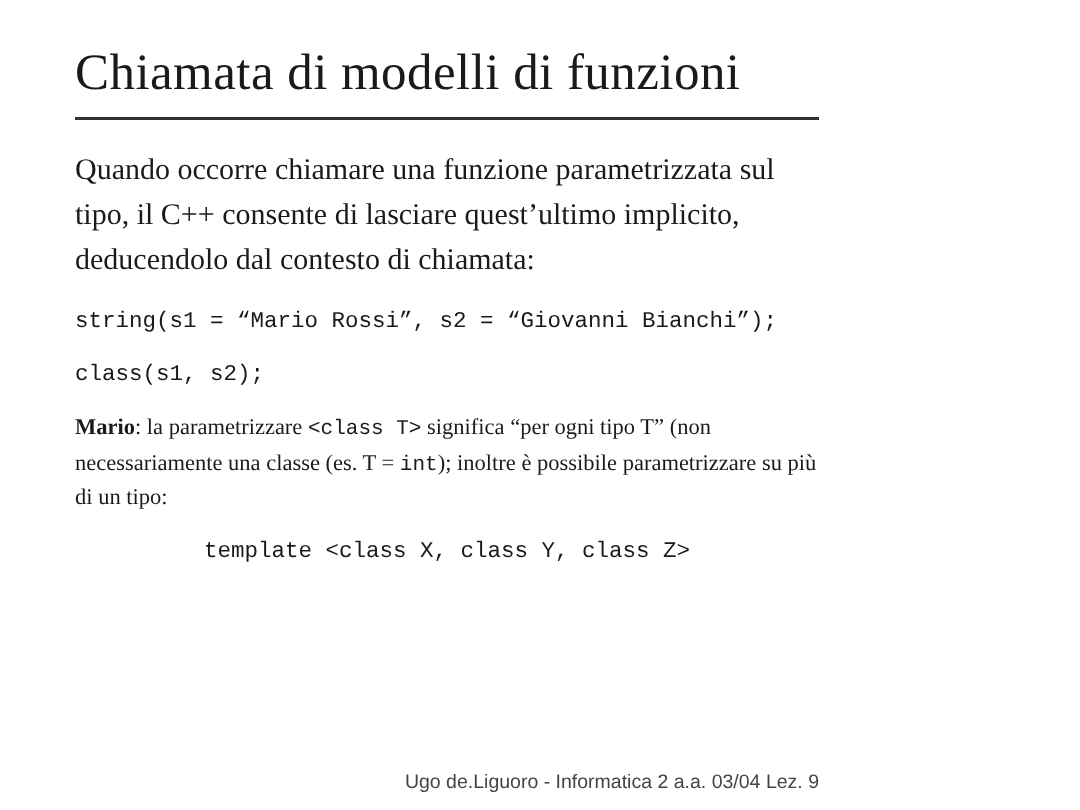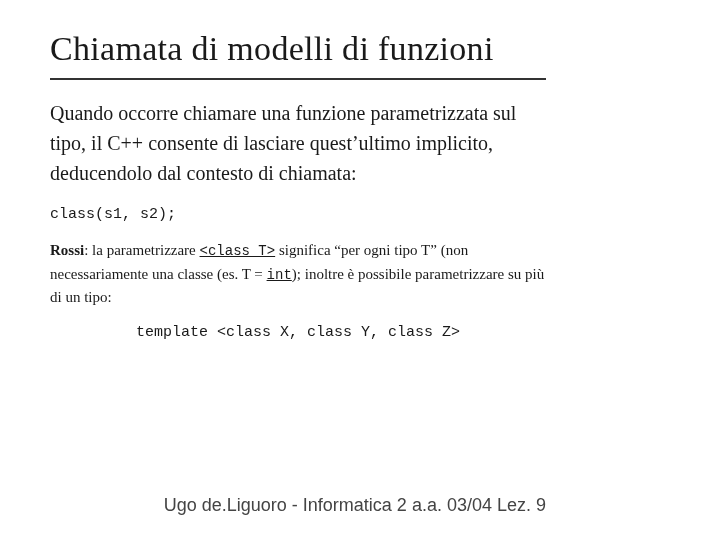--- a/index.html
+++ b/index.html
@@ -59,61 +59,63 @@
       margin-bottom: 14px;
     }
 
     .note-section .bold {
       font-weight: bold;
     }
 
     .code-inline {
       font-family: 'Courier New', Courier, monospace;
       font-size: 14px;
-      text-decoration: underline;
     }
 
     .template-block {
       font-family: 'Courier New', Courier, monospace;
       font-size: 15px;
       color: #1a1a1a;
       text-align: center;
       margin-bottom: 10px;
       margin-top: 4px;
     }
 
     .footer {
       position: absolute;
-      bottom: 24px;
+      bottom: 12px;
       right: 50px;
-      font-size: 18px;
+      font-size: 13px;
       color: #444;
       font-family: Arial, Helvetica, sans-serif;
       margin-left: 48px;
     }
   </style>
 </head>
 <body>
 
 <div class="slide">
 
   <h1 class="title">Chiamata di  modelli di funzioni</h1>
 
   <hr class="divider">
 
   <p class="body-text">Quando occorre chiamare una funzione parametrizzata sul tipo, il C++ consente di lasciare quest’ultimo implicito, deducendolo dal contesto di chiamata:</p>
 
 
 
+  <div class="code-block">
+    <span>string(s1 = “Mario Rossi”, s2 = “Giovanni Bianchi”);</span>
+  </div>
 
   <div class="code-block">
     <span>class(s1, s2);</span>
   </div>
 
   <div class="note-section">
-    <span class="bold">Rossi</span><span>: la parametrizzare </span><span class="code-inline">&lt;class T&gt;</span><span> significa “per ogni tipo  T” (non necessariamente una classe (es. T = </span><span class="code-inline">int</span><span>); inoltre è possibile parametrizzare su più di un tipo:</span>
+    <span class="bold">Mario</span><span>: la parametrizzare </span><span class="code-inline">&lt;class T&gt;</span><span> significa “per ogni tipo  T” (non necessariamente una classe (es. T = </span><span class="code-inline">int</span><span>); inoltre è possibile parametrizzare su più di un tipo:</span>
   </div>
 
   <div class="template-block">template &lt;class X, class Y, class Z&gt;</div>
 
   <div class="footer">Ugo de.Liguoro - Informatica 2 a.a. 03/04 Lez. 9</div>
 
 </div>
 
 </body></html>

